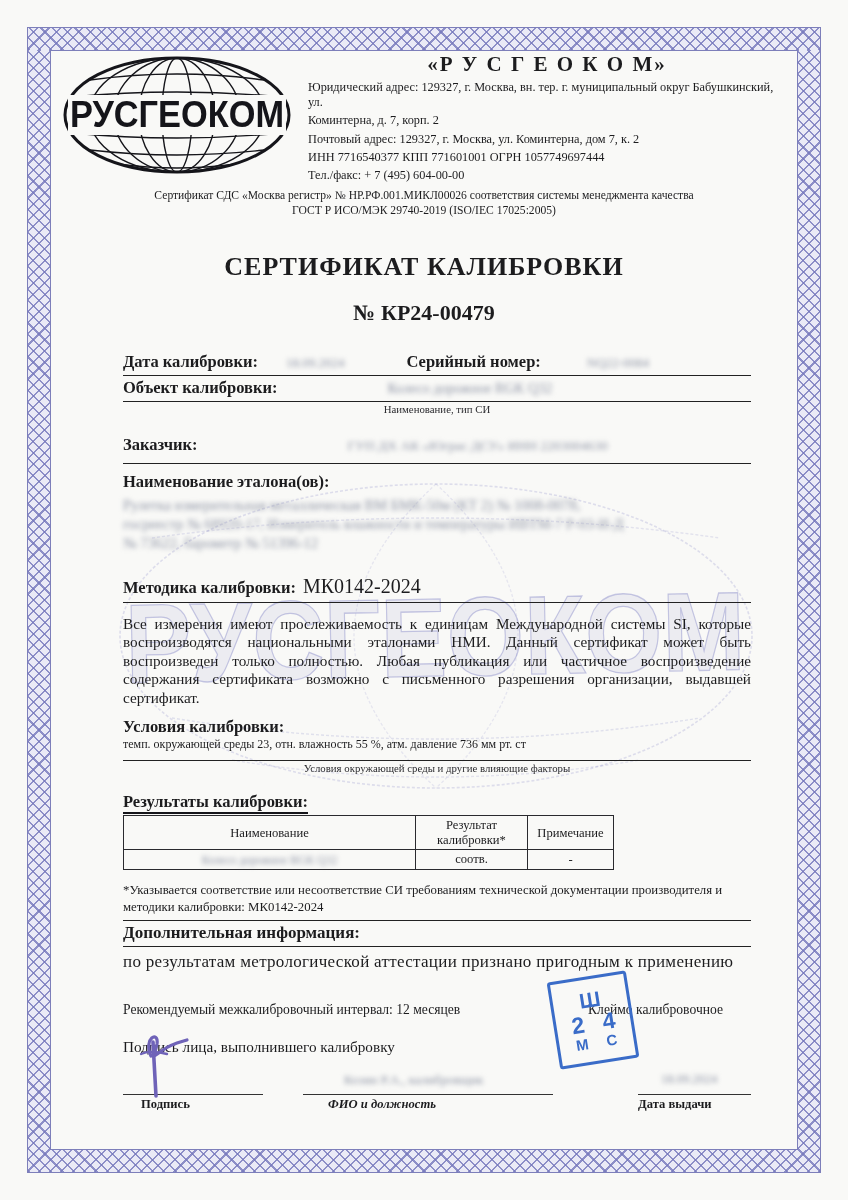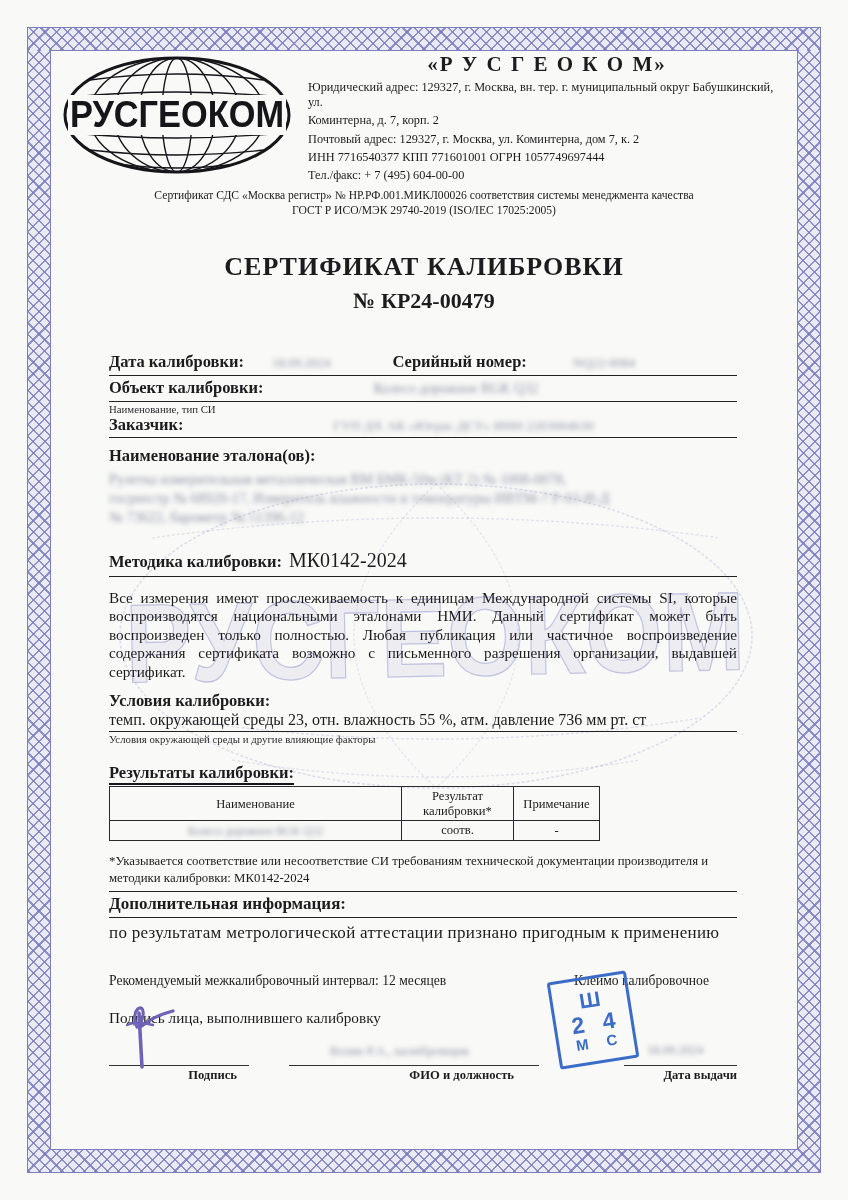--- a/index.html
+++ b/index.html
@@ -32,27 +32,27 @@
   .logo{width:234px; flex:0 0 234px; margin-top:4px;}
   .header-info{margin-left:14px; flex:1;}
   .brand{font-size:21px; font-weight:bold; letter-spacing:2px; text-align:center; margin:2px 0 3px 0;}
   .org-type{font-size:15.5px; font-weight:bold; border-bottom:2.5px solid #15151a; display:inline-block; padding-bottom:1px; letter-spacing:.2px;}
   .addr{font-size:12.3px; line-height:1.24; margin-top:3px;}
 
   .accred{position:absolute; top:188px; left:0; right:0; text-align:center; font-size:11.6px; line-height:1.3; z-index:2;}
 
   .main-title{position:absolute; top:252px; left:0; right:0; text-align:center; z-index:2;}
   .main-title .t1{font-size:26px; font-weight:bold; letter-spacing:1px;}
-  .main-title .t2{font-size:22px; font-weight:bold; margin-top:6px;}
-
-  
-  .body-content{position:absolute; top:352px; left:109px; width:628px; z-index:2; font-size:15px;}
+  .main-title .t2{font-size:22px; font-weight:bold; margin-top:18px;}
+
+  
+  .body-content{position:absolute; top:352px; left:123px; width:628px; z-index:2; font-size:15px;}
   .label{font-weight:bold; font-size:16.5px;}
   .rule{border-bottom:1.6px solid #222;}
-  .caption{font-size:10.8px; text-align:left; color:#2c2c30; margin-top:1px;}
+  .caption{font-size:10.8px; text-align:center; color:#2c2c30; margin-top:1px;}
   .blurred{filter:blur(2.6px); color:#8d93a4; user-select:none;}
   .row-flex{display:flex; align-items:baseline;}
 
   .etalon-lines{margin-top:4px;}
   .etalon-lines div{font-size:14.5px; line-height:1.3;}
 
   .paragraph{text-align:justify; font-size:15.2px; line-height:1.22; margin-top:12px;}
 
   table.results{border-collapse:collapse; margin-top:3px; table-layout:fixed;padding-left:44px;}
   table.results th, table.results td{border:1.4px solid #2a2a2e; font-weight:normal; text-align:center; font-size:12.6px; padding:2px 4px;}
@@ -60,21 +60,21 @@
 
   .footnote{font-size:12.8px; line-height:1.3; margin-top:12px; padding-bottom:5px; border-bottom:1.6px solid #222;}
   .addinfo-label{font-size:17px; font-weight:bold; padding:2px 0 3px 0; border-bottom:1.6px solid #222;}
   .addinfo-value{font-size:17px; margin-top:5px; letter-spacing:.3px;}
 
   .interval-row{display:flex; justify-content:space-between; margin-top:30px; font-size:13.6px;}
   .sign-caption{margin-top:20px; font-size:15.2px;}
 
   .sig-area{position:relative; height:66px; margin-top:2px;}
   .sig-line{position:absolute; border-top:1.4px solid #333;}
-  .sig-label{position:absolute; font-size:12.6px; font-weight:bold; text-align:right;}
+  .sig-label{position:absolute; font-size:12.6px; font-weight:bold; text-align:left;}
 
   .stamp{
     position:absolute; left:553px; top:976px; width:74px; height:82px; z-index:3;
     border:3px solid #3a6cc8; border-radius:3px; transform:rotate(-9deg);
     color:#3a6cc8; font-family:"Liberation Sans", sans-serif; font-weight:bold;
     display:flex; flex-direction:column; align-items:center; justify-content:center; line-height:1.05;
   }
   .stamp .s1{font-size:21px;}
   .stamp .s2{font-size:23px; letter-spacing:6px; margin-left:6px;}
   .stamp .s3{font-size:15px; letter-spacing:7px; margin-left:7px;}
@@ -151,41 +151,41 @@
       <span class="label" style="margin-left:62px;">Серийный номер:</span>
       <span class="blurred" style="margin-left:46px; font-size:13px;">NQ22-0084</span>
     </div>
 
     <div class="row-flex rule" style="padding-bottom:3px; margin-top:2px;">
       <span class="label">Объект калибровки:</span>
       <span class="blurred" style="margin-left:110px; font-size:14px;">Колесо дорожное RGK Q32</span>
     </div>
     <div class="caption">Наименование, тип СИ</div>
 
-    <div class="row-flex rule" style="padding-bottom:2px; ">
+    <div class="row-flex rule" style="padding-bottom:8px; margin-top:20px;">
       <span class="label">Заказчик:</span>
       <span class="blurred" style="margin-left:150px; font-size:13.5px;">ГУП ДХ АК «Юграс ДСУ» ИНН 2203004630</span>
     </div>
 
     <div class="label" style="margin-top:8px;">Наименование эталона(ов):</div>
     <div class="etalon-lines blurred">
       <div>Рулетка измерительная металлическая ВМ БМК-50м (КТ 2) № 1008-0078,</div>
       <div>госреестр № 68920-17, Измеритель влажности и температуры ИВТМ-7 Р-03-И-Д</div>
       <div>№ 73622, барометр № 51396-12</div>
     </div>
 
     <div class="row-flex rule" style="padding-bottom:4px; margin-top:22px;">
       <span class="label">Методика калибровки:</span>
       <span style="margin-left:7px; font-size:20px;">МК0142-2024</span>
     </div>
 
     <div class="paragraph">Все измерения имеют прослеживаемость к единицам Международной системы SI, которые воспроизводятся национальными эталонами НМИ. Данный сертификат может быть воспроизведен только полностью. Любая публикация или частичное воспроизведение содержания сертификата возможно с письменного разрешения организации, выдавшей сертификат.</div>
 
     <div class="label" style="margin-top:10px;">Условия калибровки:</div>
-    <div class="rule" style="padding-bottom:2px; font-size:16px;">темп. окружающей среды 23, отн. влажность 55 %, атм. давление 736 мм рт. ст</div>
+    <div class="rule" style="padding-bottom:8px; font-size:12px;">темп. окружающей среды 23, отн. влажность 55 %, атм. давление 736 мм рт. ст</div>
     <div class="caption">Условия окружающей среды и другие влияющие факторы</div>
 
     <div style="margin-top:18px;">
       <span class="label" style="border-bottom:2px solid #15151a; padding-bottom:1px;">Результаты калибровки:</span>
     </div>
     <table class="results">
       <colgroup>
           <col style="width:292px;">
           <col style="width:112px;">
           <col style="width:86px;">
@@ -223,21 +223,21 @@
         <path d="M22 30 C14 12 30 4 28 18 C26 30 20 34 34 24 C44 17 52 16 58 14" fill="none" stroke="#6f63b8" stroke-width="3.2" stroke-linecap="round"></path>
         <path d="M24 16 C25 34 26 54 27 70" fill="none" stroke="#6f63b8" stroke-width="3.6" stroke-linecap="round"></path>
         <path d="M12 28 C20 24 30 26 38 28" fill="none" stroke="#6f63b8" stroke-width="2.4" stroke-linecap="round"></path>
       </svg>
       <span class="blurred" style="position:absolute; left:221px; top:14px; font-size:13px;">Козин Р.А., калибровщик</span>
       <span class="blurred" style="position:absolute; left:538px; top:14px; font-size:12.5px;">18.09.2024</span>
       <div class="sig-line" style="left:0; width:140px; top:36px;"></div>
       <div class="sig-line" style="left:180px; width:250px; top:36px;"></div>
       <div class="sig-line" style="left:515px; width:113px; top:36px;"></div>
       <div class="sig-label" style="left:18px; top:39px; width:110px;">Подпись</div>
-      <div class="sig-label" style="left:205px; top:39px; width:200px;">ФИО и должность</div>
+      <div class="sig-label" style="left:205px; top:39px; width:200px;font-style:italic;">ФИО и должность</div>
       <div class="sig-label" style="left:515px; top:39px; width:113px;">Дата выдачи</div>
     </div>
   </div>
 
   <div class="stamp">
     <div class="s1">Ш</div>
     <div class="s2">2 4</div>
     <div class="s3">М С</div>
   </div>
 

